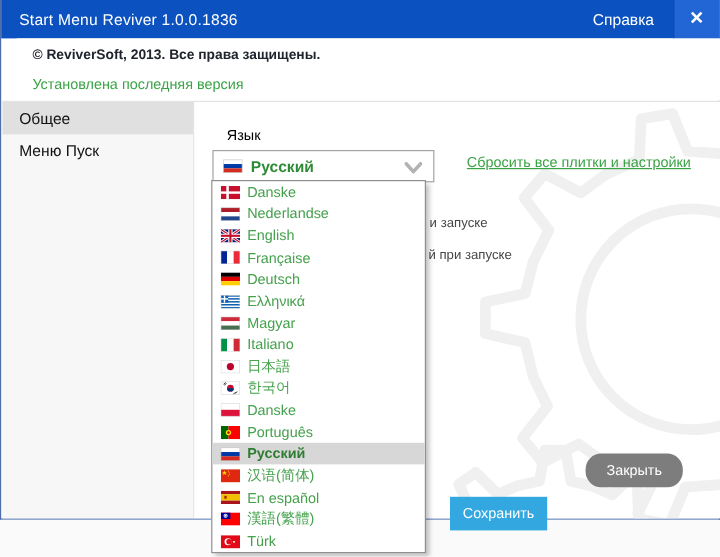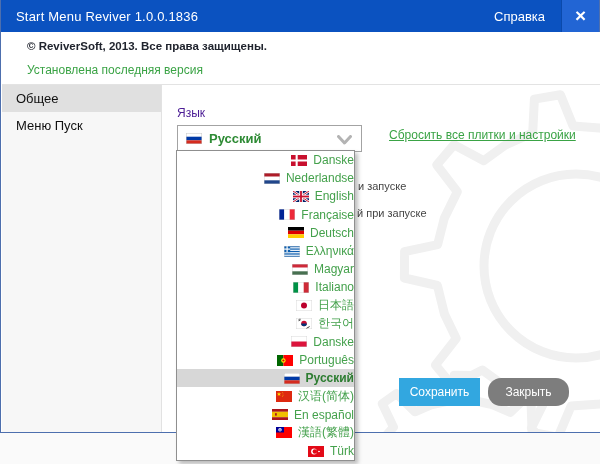--- a/index.html
+++ b/index.html
@@ -21,38 +21,38 @@
 
   
   .bodyrow { position:absolute; left:1px; top:84px; width:598px; height:348px; border-top:1px solid #e3e3e3; }
   .sidebar { position:absolute; left:0; top:0; width:160px; height:100%; background:#f7f7f7; border-right:1px solid #e2e2e2; }
   .side-item { height:27px; display:flex; align-items:center; padding-left:14px; font-size:13px; color:#111; cursor:pointer; }
   .side-item.selected { background:#e0e0e0; }
 
   .content { position:absolute; left:160px; top:0; width:438px; height:100%; background:#fff; overflow:hidden; }
   .watermark { position:absolute; left:0; top:0; width:438px; height:347px; z-index:0; }
 
-  .lang-label { position:absolute; left:176px; top:106px; font-size:12px; color:#4c1d95; z-index:2; }
+  .lang-label { position:absolute; left:188px; top:106px; font-size:12px; color:#000000; z-index:2; }
   .select-box { position:absolute; left:176px; top:125px; width:185px; height:27px; background:#fff; border:1px solid #a3a3a3; display:flex; align-items:center; padding-left:8px; z-index:2; cursor:pointer; }
   .select-box .val { font-size:13px; font-weight:bold; color:#2e8b35; margin-left:7px; }
   .select-box .chev { position:absolute; right:9px; top:9px; }
 
   .reset-link { position:absolute; left:388px; top:128px; font-size:12px; color:#3aa345; text-decoration:underline; cursor:pointer; z-index:2; }
 
   .frag { position:absolute; font-size:11px; color:#454545; z-index:1; }
   .frag.f1 { left:357px; top:180px; }
   .frag.f2 { left:356px; top:207px; }
 
   .btn { position:absolute; top:378px; width:81px; height:28px; border:none; color:#fff; font-size:12px; font-family:inherit; display:flex; align-items:center; justify-content:center; cursor:pointer; z-index:2; }
-  .btn.save { left:398px; background:#32a7e0; }
+  .btn.save { left:374px; background:#32a7e0;margin-top:36px; }
   .btn.closebtn { left:487px; background:#7d7d7d;border-radius:13px; }
 
   
   .dropdown { position:absolute; left:176px; top:150px; width:179px; background:#fff; border:1px solid #8f8f8f; box-shadow:3px 3px 4px rgba(0,0,0,.25); z-index:30; }
-  .dd-item { height:18.2px; display:flex; align-items:center; padding-left:7px; cursor:pointer;justify-content:flex-end; }
+  .dd-item { height:18.2px; display:flex; align-items:center; padding-left:7px; cursor:pointer; }
   .dd-item span { font-size:12px; color:#44a14c; margin-left:6px; white-space:nowrap; }
   .dd-item.selected { background:#d7d7d7; }
   .dd-item.selected span { font-weight:bold; color:#2e7d32; }
   .flag { width:16px; height:11px; flex:0 0 16px; display:block; }
 </style>
 </head>
 <body>
 
 <div class="page">
 

